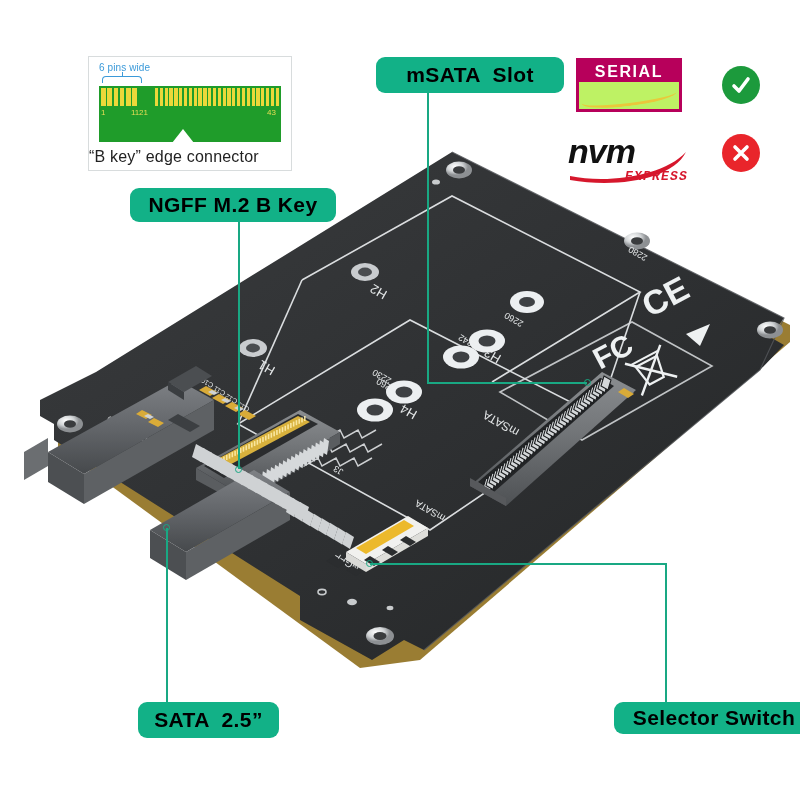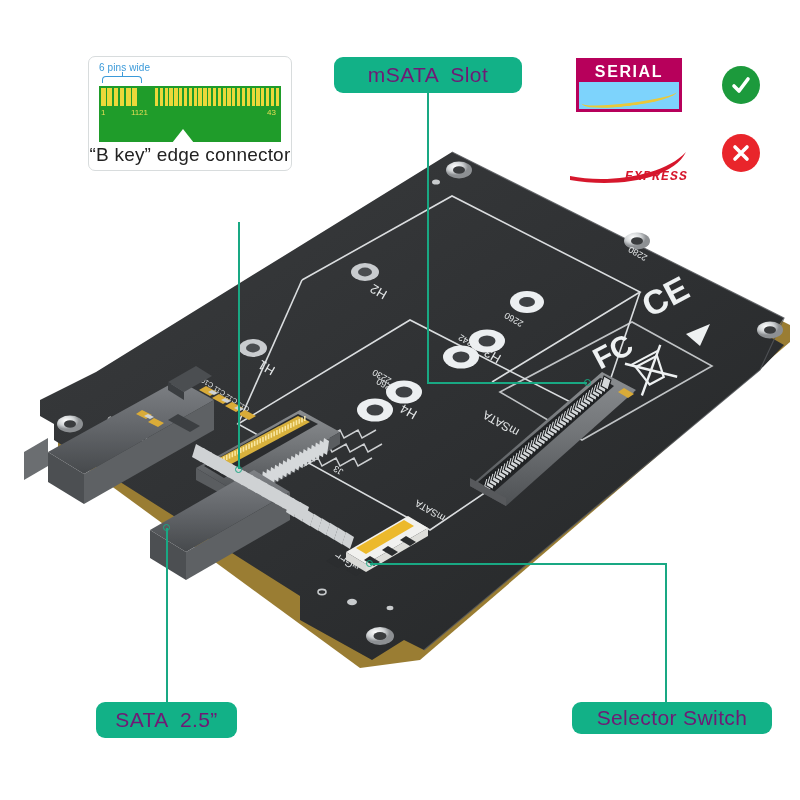--- a/index.html
+++ b/index.html
@@ -17,29 +17,30 @@
     width: 800px;
     height: 800px;
     background: #ffffff;
     overflow: hidden;
   }
 
   
   .pill {
     position: absolute;
     background: #12b187;
-    color: #701a75;
+    color: #000000;
     border-radius: 9px;
     display: flex;
     align-items: center;
     justify-content: center;
     letter-spacing: 0.4px;
     white-space: pre;
     box-sizing: border-box;
-    font-weight: 400;
+    font-weight: 700;
+    margin-left: 42px;
   }
   .pill-msata   { left: 334px; top: 57px;  width: 188px; height: 36px; font-size: 21px; }
   .pill-ngff    { left: 88px;  top: 188px; width: 206px; height: 34px; font-size: 21px; }
   .pill-sata    { left: 96px;  top: 702px; width: 141px; height: 36px; font-size: 21px; }
   .pill-selector{ left: 572px; top: 702px; width: 200px; height: 32px; font-size: 21px; }
 
   
   .leader {
     position: absolute;
     background: #19a883;
@@ -56,21 +57,21 @@
     box-sizing: border-box;
   }
 
   
   .inset {
     position: absolute;
     left: 88px; top: 56px;
     width: 204px; height: 115px;
     background: #ffffff;
     border: 1.4px solid #d8dcdd;
-    border-radius: 7px;
+    border-radius: 0;
     box-sizing: border-box;
     overflow: hidden;
   }
   .inset-caption-top {
     position: absolute; left: 10px; top: 5px;
     font-size: 10px; color: #3b9ad9; letter-spacing: 0.1px;
   }
   .brace {
     position: absolute; left: 13px; top: 19px;
     width: 40px; height: 7px;
@@ -101,28 +102,28 @@
   }
   .notch {
     position: absolute; left: 73px; bottom: -1px;
     width: 0; height: 0;
     border-left: 11px solid transparent;
     border-right: 11px solid transparent;
     border-bottom: 14px solid #ffffff;
   }
   .inset-caption-bottom {
     position: absolute; left: 0; right: 0; bottom: 4px;
-    text-align: center; font-size: 19px; color: #222; letter-spacing: 0.2px;
+    font-size: 16px; color: #222; letter-spacing: 0.2px;
   }
 
   
   .sata-logo {
     position: absolute; left: 576px; top: 58px;
     width: 106px; height: 54px;
-    background: #7dd3fc;
+    background: #bef264;
     border: 3px solid #b7005b;
     box-sizing: border-box;
     overflow: hidden;
   }
   .sata-serial {
     position: absolute; left: 0; right: 0; top: 0; height: 21px;
     background: #b7005b; color: #ffffff;
     font-size: 16px; font-weight: bold; letter-spacing: 1.6px;
     display: flex; align-items: center; justify-content: center;
     font-family: "Liberation Sans", sans-serif;
@@ -592,29 +593,31 @@
       <div class="pinnum" style="left:32px;">11</div>
       <div class="pinnum" style="left:40px;">21</div>
       <div class="pinnum" style="left:168px;">43</div>
       <div class="notch"></div>
     </div>
 
     <div class="inset-caption-bottom">“B key”  edge connector</div>
   </div>
 
   <div class="pill pill-msata">mSATA  Slot</div>
+  <div class="pill pill-ngff">NGFF M.2 B Key</div>
   <div class="pill pill-sata">SATA  2.5”</div>
   <div class="pill pill-selector">Selector Switch</div>
 
   <div class="sata-logo">
     <div class="sata-serial">SERIAL</div>
     <div class="sata-swoosh"></div>
   </div>
 
   <div class="nvme-logo">
+    <div class="nvme-word">nvm</div>
     <svg width="124" height="52" style="position:absolute;left:0;top:0;">
       <path d="M 2 44 C 40 52, 96 44, 118 20 C 104 48, 48 56, 2 48 Z" fill="#d6172c"></path>
     </svg>
     <div class="nvme-express">EXPRESS</div>
   </div>
 
   <div class="badge badge-ok">
     <svg width="24" height="24" viewBox="0 0 24 24">
       <path d="M5 13 L10 18 L19 6" fill="none" stroke="#ffffff" stroke-width="3.6" stroke-linecap="round" stroke-linejoin="round"></path>
     </svg>

